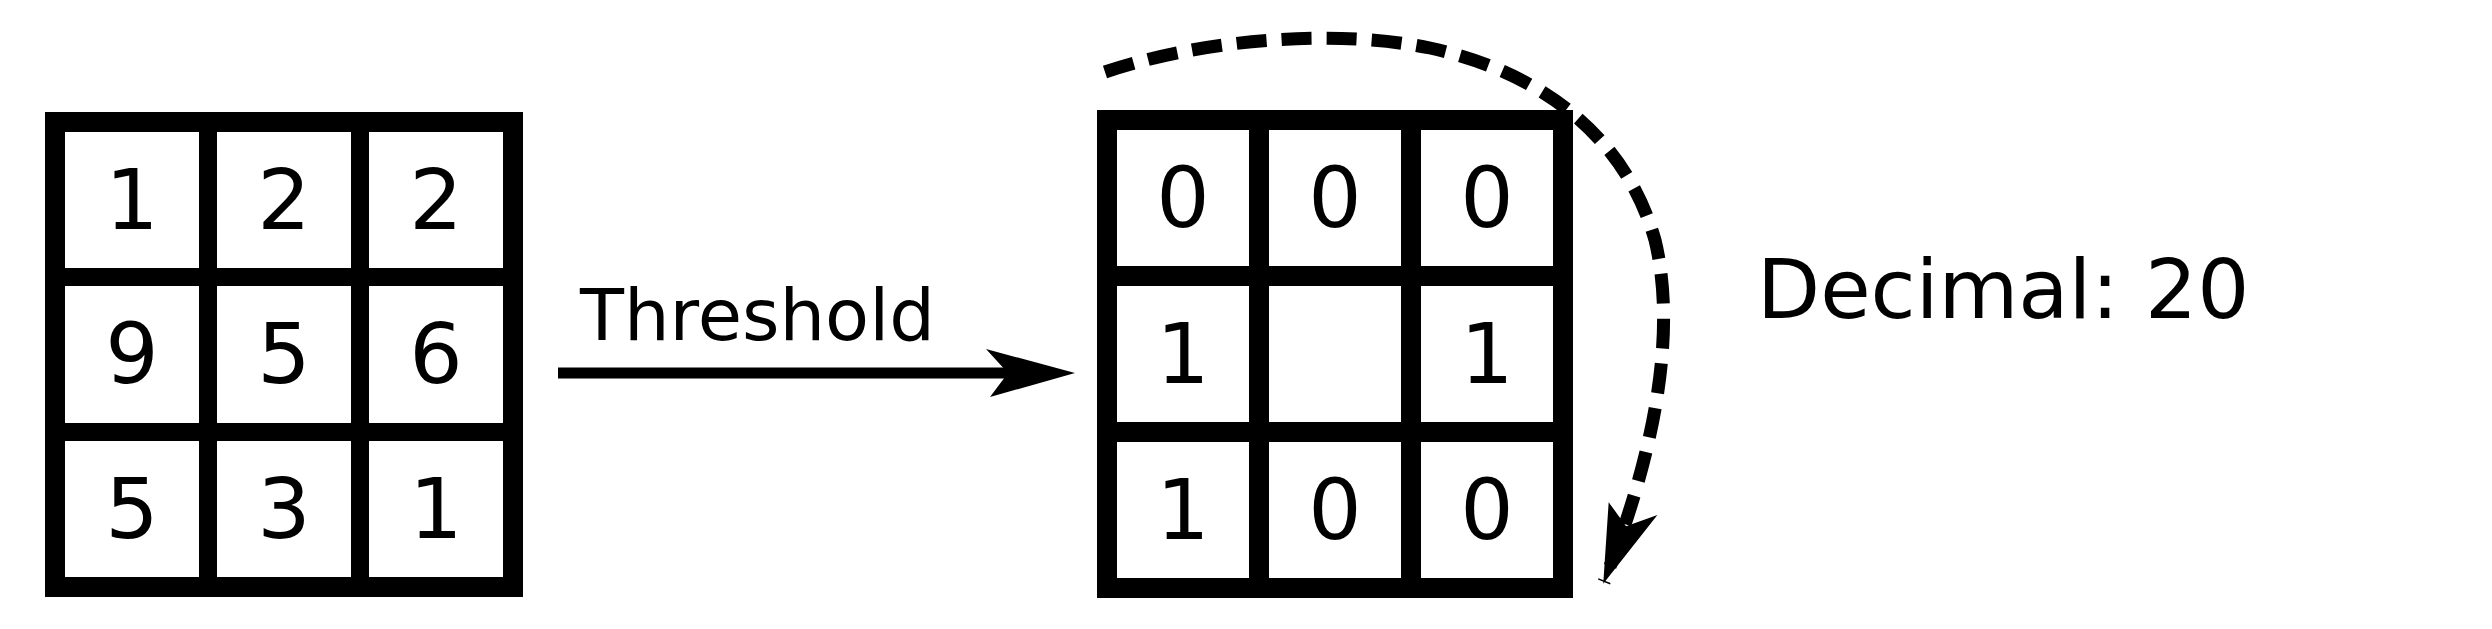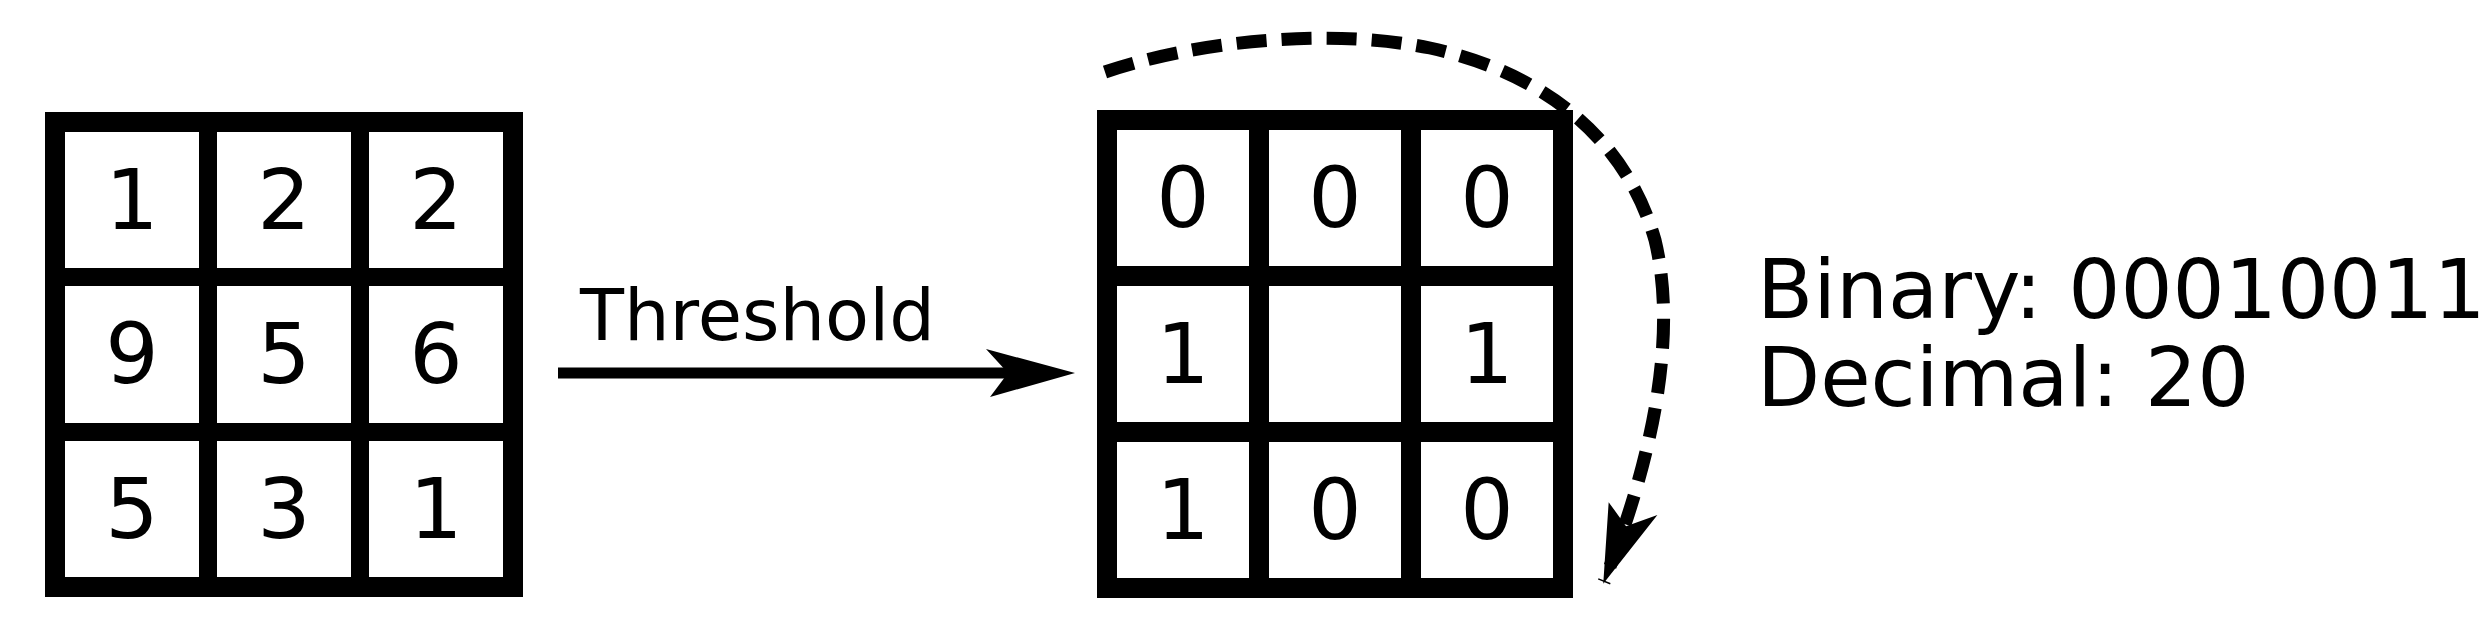--- a/index.html
+++ b/index.html
@@ -111,17 +111,16 @@
 
     <g>
       <line x1="558" y1="373" x2="1022" y2="373" stroke="#000000" stroke-width="11"></line>
       <path d="M986,349 L1075,373 L990,397 L1008,373 Z" fill="#000000"></path>
     </g>
 
     <path d="M1105,72 C1200,40 1330,28 1430,48 C1540,72 1625,135 1655,240 C1672,310 1668,420 1604,582" fill="none" stroke="#000000" stroke-width="13" stroke-dasharray="30 15" marker-end="url(#arc-arrowhead)"></path>
   </svg>
 
   <div class="result-text">
-    <div>Binary: 00010011</div>
     <div>Decimal: 20</div>
   </div>
 
 </div>
 
 </body></html>

